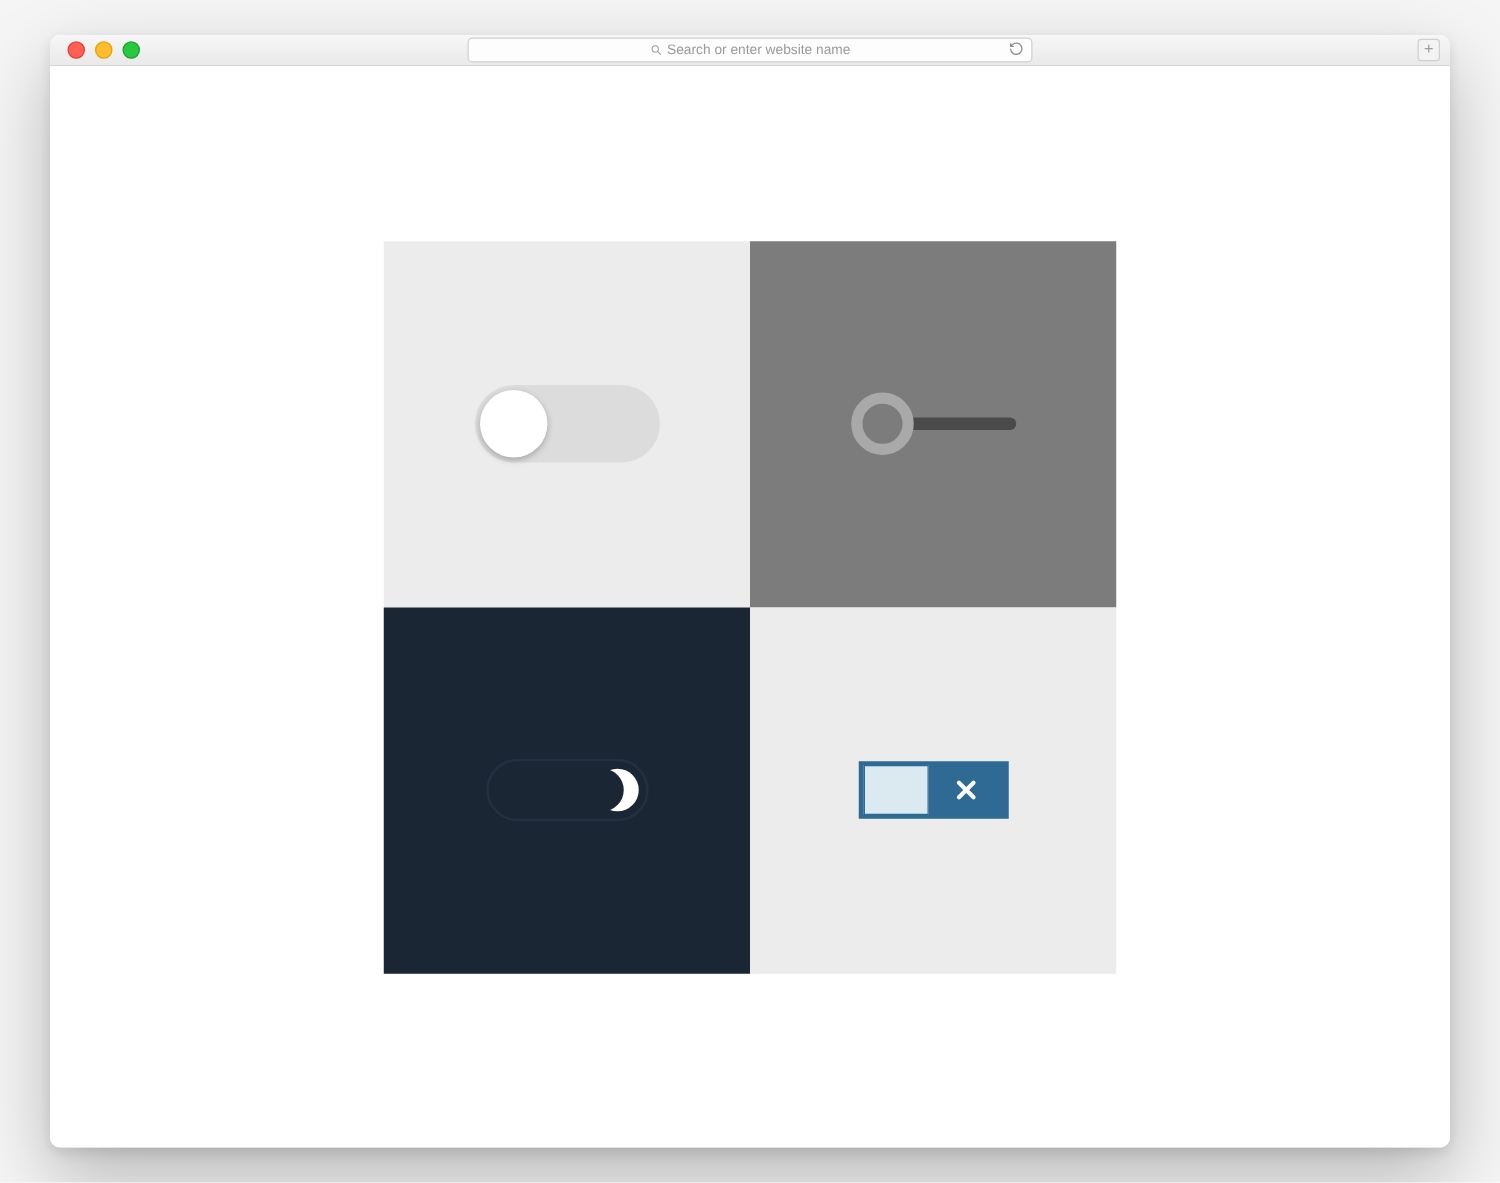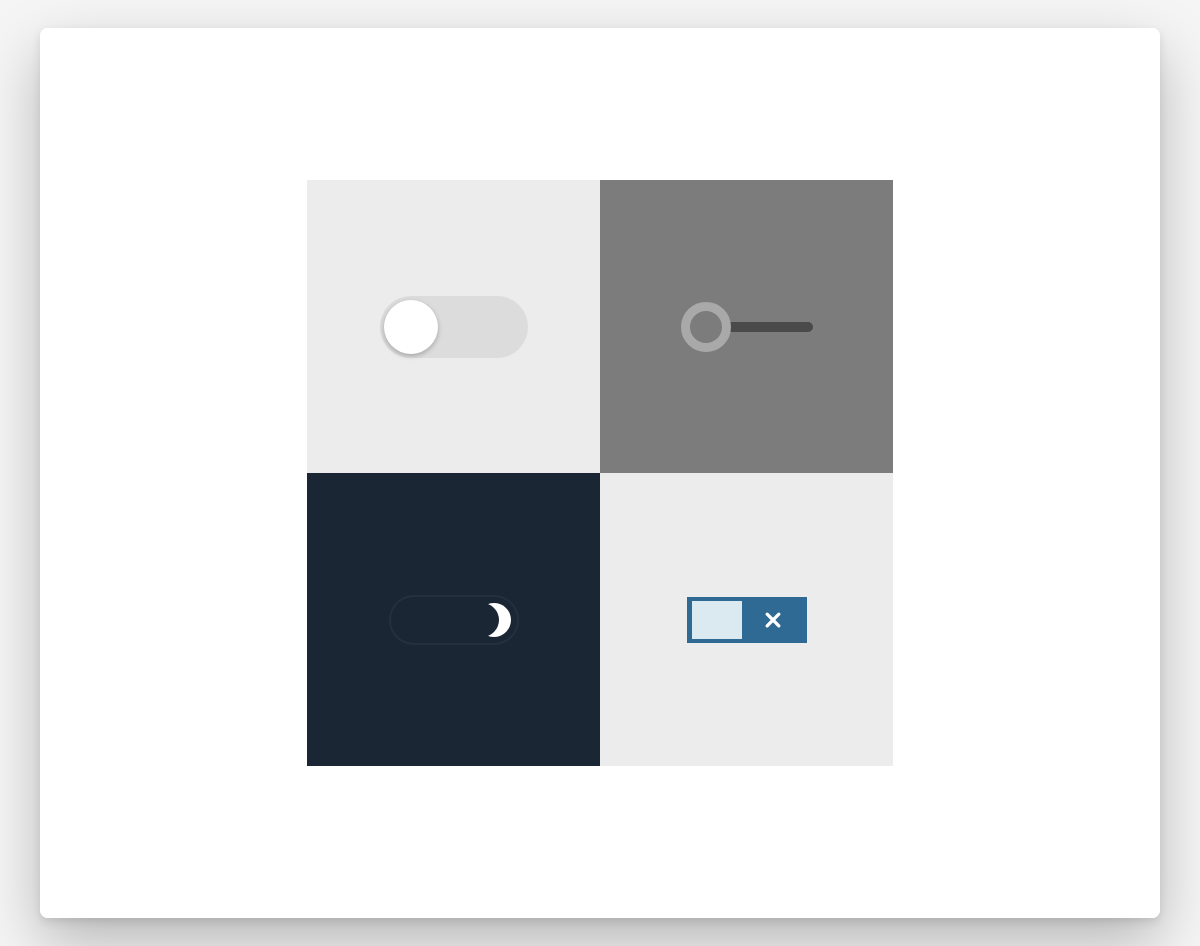--- a/index.html
+++ b/index.html
@@ -68,20 +68,41 @@
   .t4{width:120px;height:46px;background:#2f6a94;display:flex;align-items:center;
     padding:4px;box-sizing:border-box;}
   .t4 .box{width:50px;height:38px;background:#dbe9f0;border:1px solid #2f6a94;}
   .t4 .x{flex:1;display:flex;align-items:center;justify-content:center;}
   .t4 .x svg{width:20px;height:20px;stroke:#fff;stroke-width:4;stroke-linecap:round;}
 </style>
 </head>
 <body>
 
 <div class="window">
+  <div class="titlebar">
+    <div class="traffic">
+      <div class="dot r"></div>
+      <div class="dot y"></div>
+      <div class="dot g"></div>
+    </div>
+    <div class="addr-wrap">
+      <svg viewBox="0 0 24 24">
+          <circle cx="10" cy="10" r="6"></circle>
+          <line x1="15" y1="15" x2="21" y2="21"></line>
+        </svg>
+      <span>Search or enter website name</span>
+      <span class="reload">
+        <svg viewBox="0 0 24 24">
+            <path d="M3 12a9 9 0 1 0 3-6.7L3 8"></path>
+            <polyline points="3 3 3 8 8 8"></polyline>
+          </svg>
+      </span>
+    </div>
+    <div class="newtab">+</div>
+  </div>
 
   <div class="viewport">
     <div class="grid">
 
       <div class="cell c1">
         <div class="t1">
           <div class="knob"></div>
         </div>
       </div>
 

